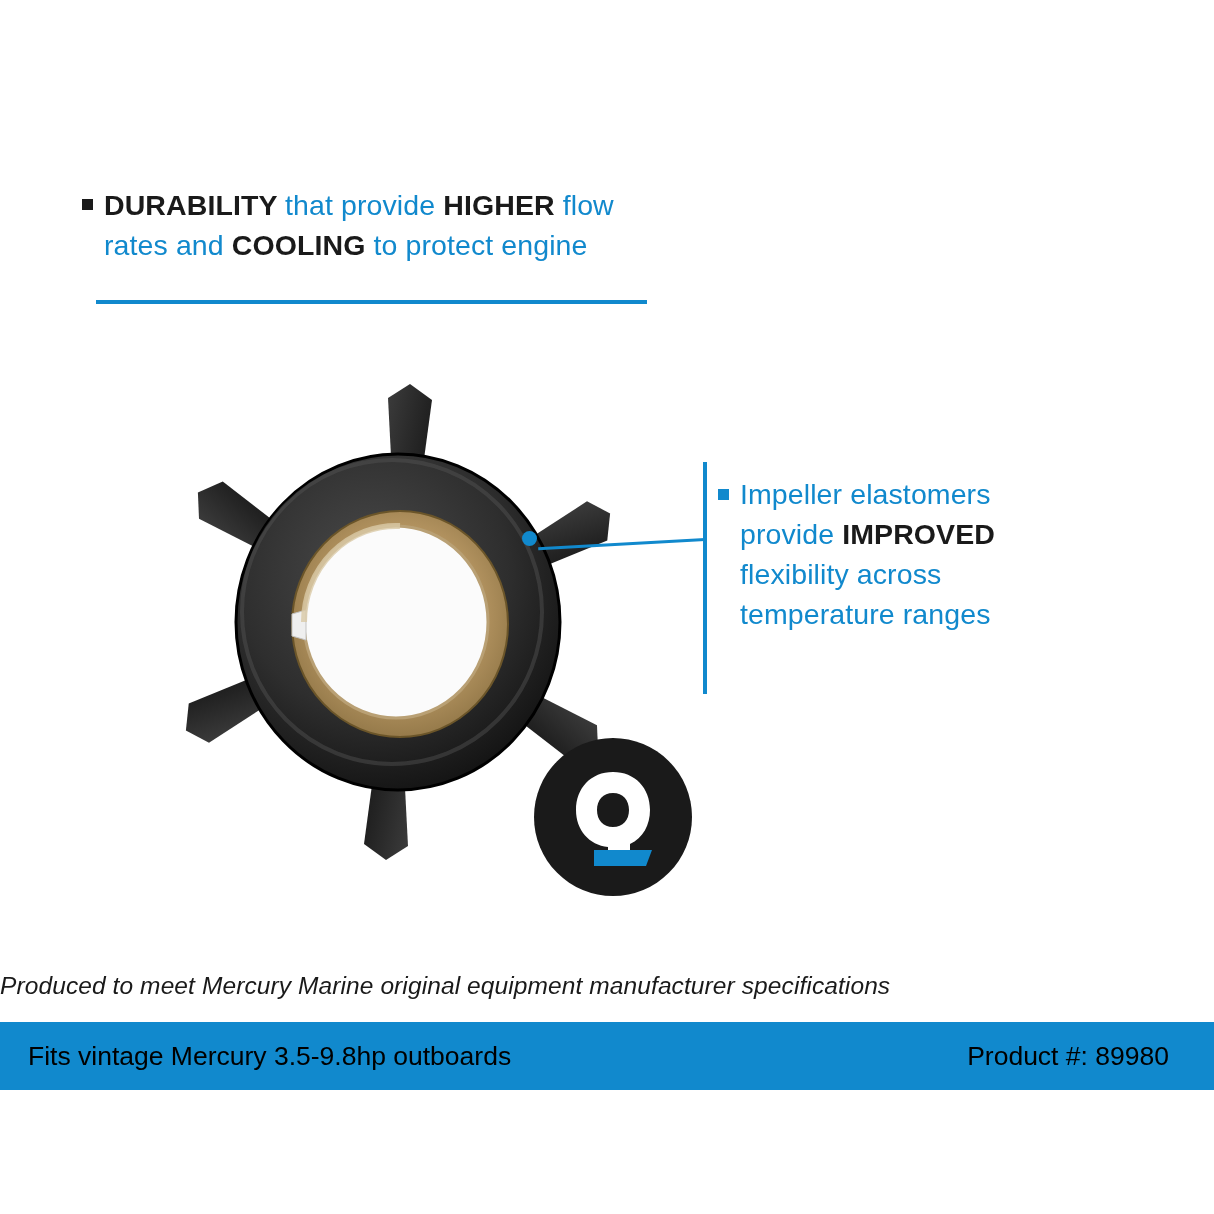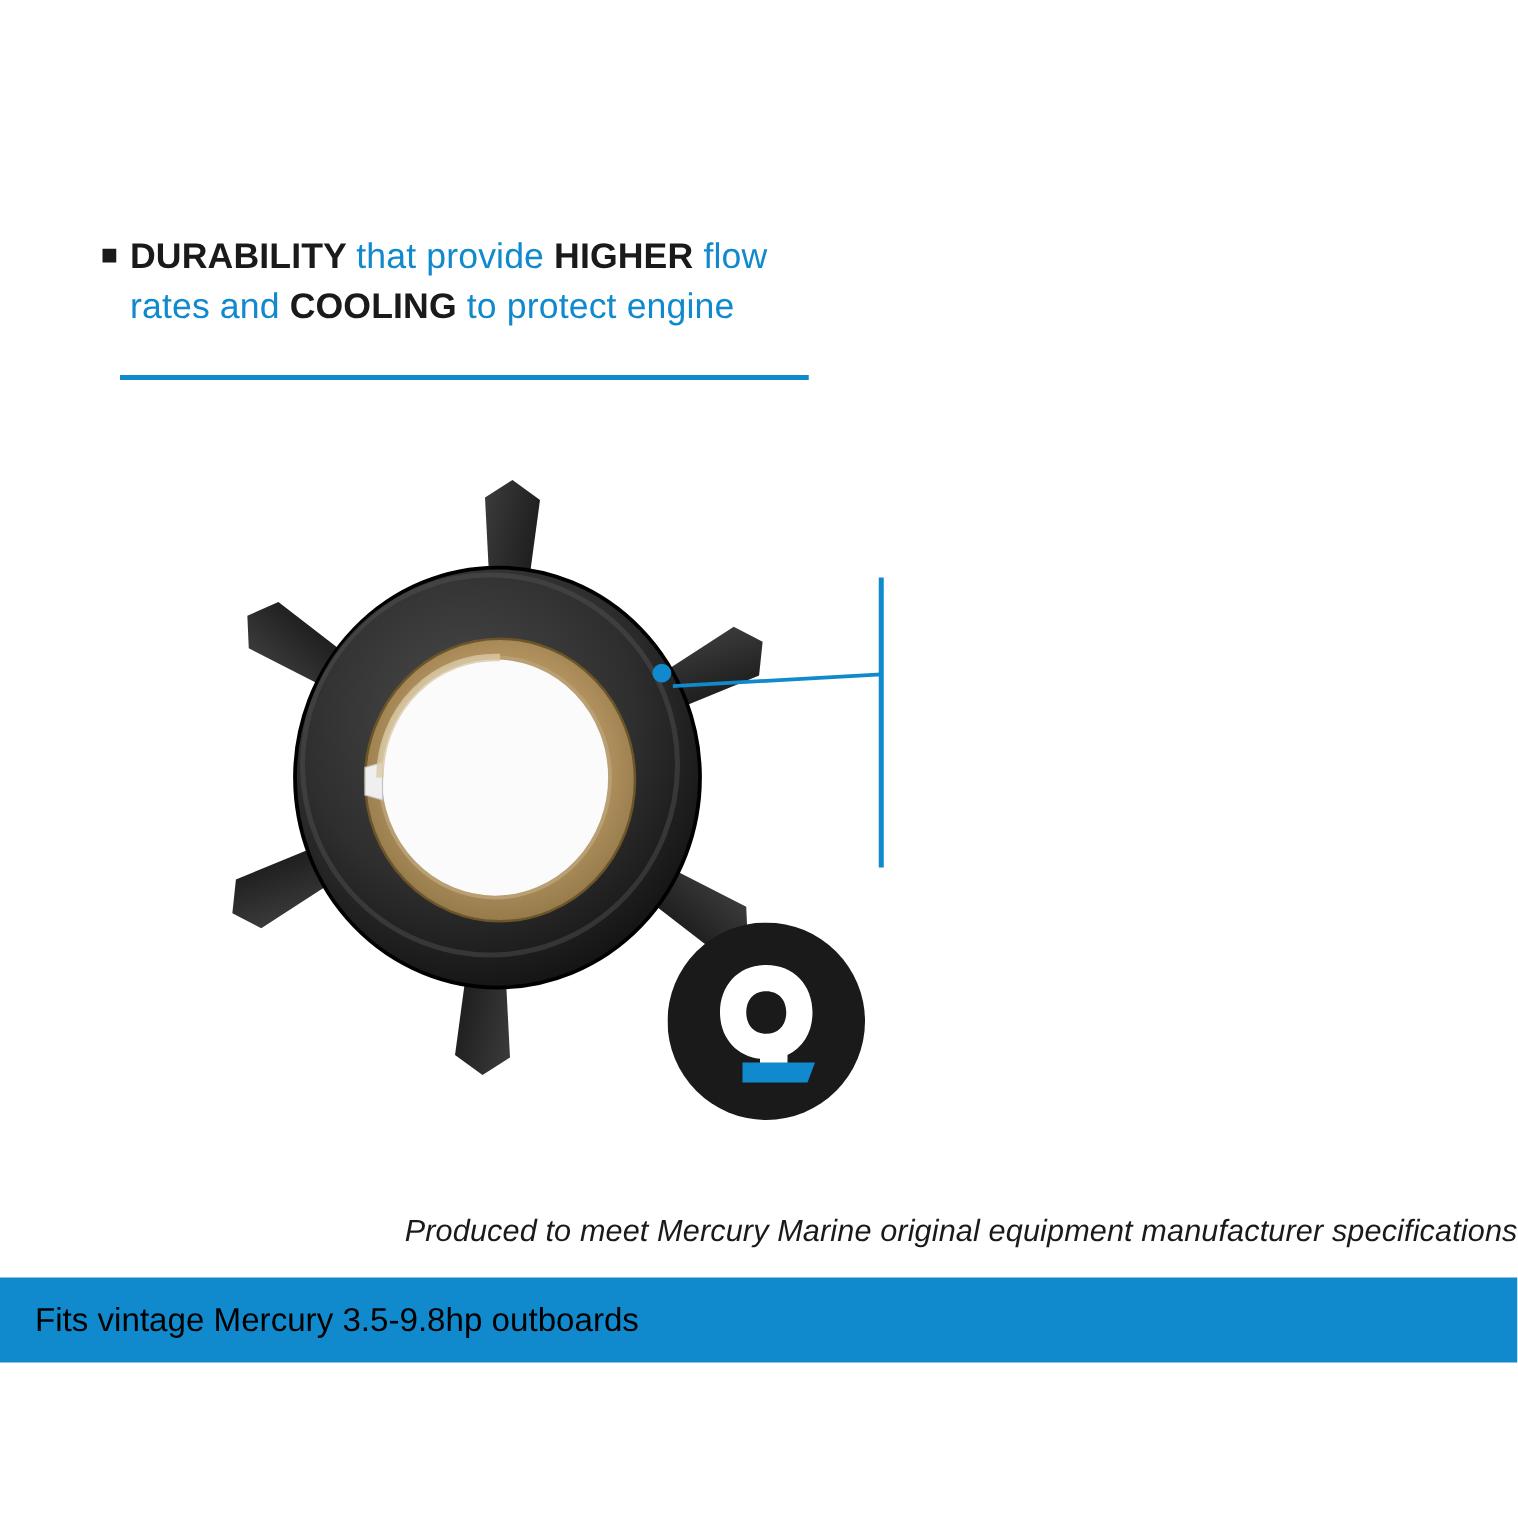--- a/index.html
+++ b/index.html
@@ -119,21 +119,21 @@
     width: 158px;
     height: 158px;
   }
 
   
   .footnote {
     position: absolute;
     left: 0;
     top: 972px;
     width: 1214px;
-    text-align: right;
+    text-align: left;
     font-family: "Liberation Sans", sans-serif;
     font-style: italic;
     font-size: 24.5px;
     color: #1a1a1a;
     letter-spacing: 0.1px;
   }
 
   
   .bottom-bar {
     position: absolute;
@@ -229,30 +229,37 @@
 
         <path d="M -94,0 A 92,96 0 0 1 2,-96" fill="none" stroke="#d9c9a6" stroke-width="6" opacity="0.8"></path>
       </g>
     </svg>
   </div>
 
   <div class="leader-dot"></div>
   <div class="leader-horiz"></div>
   <div class="leader-vert"></div>
 
+  <div class="callout-right">
+    <div class="callout-row">
+      <div class="bullet-square blue"></div>
+      <div class="callout-text"><span>Impeller elastomers provide </span><b>IMPROVED </b><span>flexibility across temperature ranges</span></div>
+    </div>
+  </div>
 
   <div class="q-badge">
     <svg width="158" height="158" viewBox="0 0 158 158" xmlns="http://www.w3.org/2000/svg">
       <circle cx="79" cy="79" r="79" fill="#1a1a1a"></circle>
       <g>
         <path d="M79 34 C57 34 42 50 42 72 C42 92 55 107 74 109 L74 124 L96 124 L96 106 C109 100 116 87 116 72 C116 50 101 34 79 34 Z M79 55 C89 55 95 62 95 72 C95 82 89 89 79 89 C69 89 63 82 63 72 C63 62 69 55 79 55 Z" fill="#ffffff"></path>
         <path d="M60 112 L118 112 L112 128 L60 128 Z" fill="#1189cd"></path>
       </g>
     </svg>
   </div>
 
   <div class="footnote">Produced to meet Mercury Marine original equipment manufacturer specifications</div>
 
   <div class="bottom-bar">
     <div class="bar-left">Fits vintage Mercury 3.5-9.8hp outboards</div>
+    <div class="bar-right">Product #: 89980</div>
   </div>
 
 </div>
 
 </body></html>

